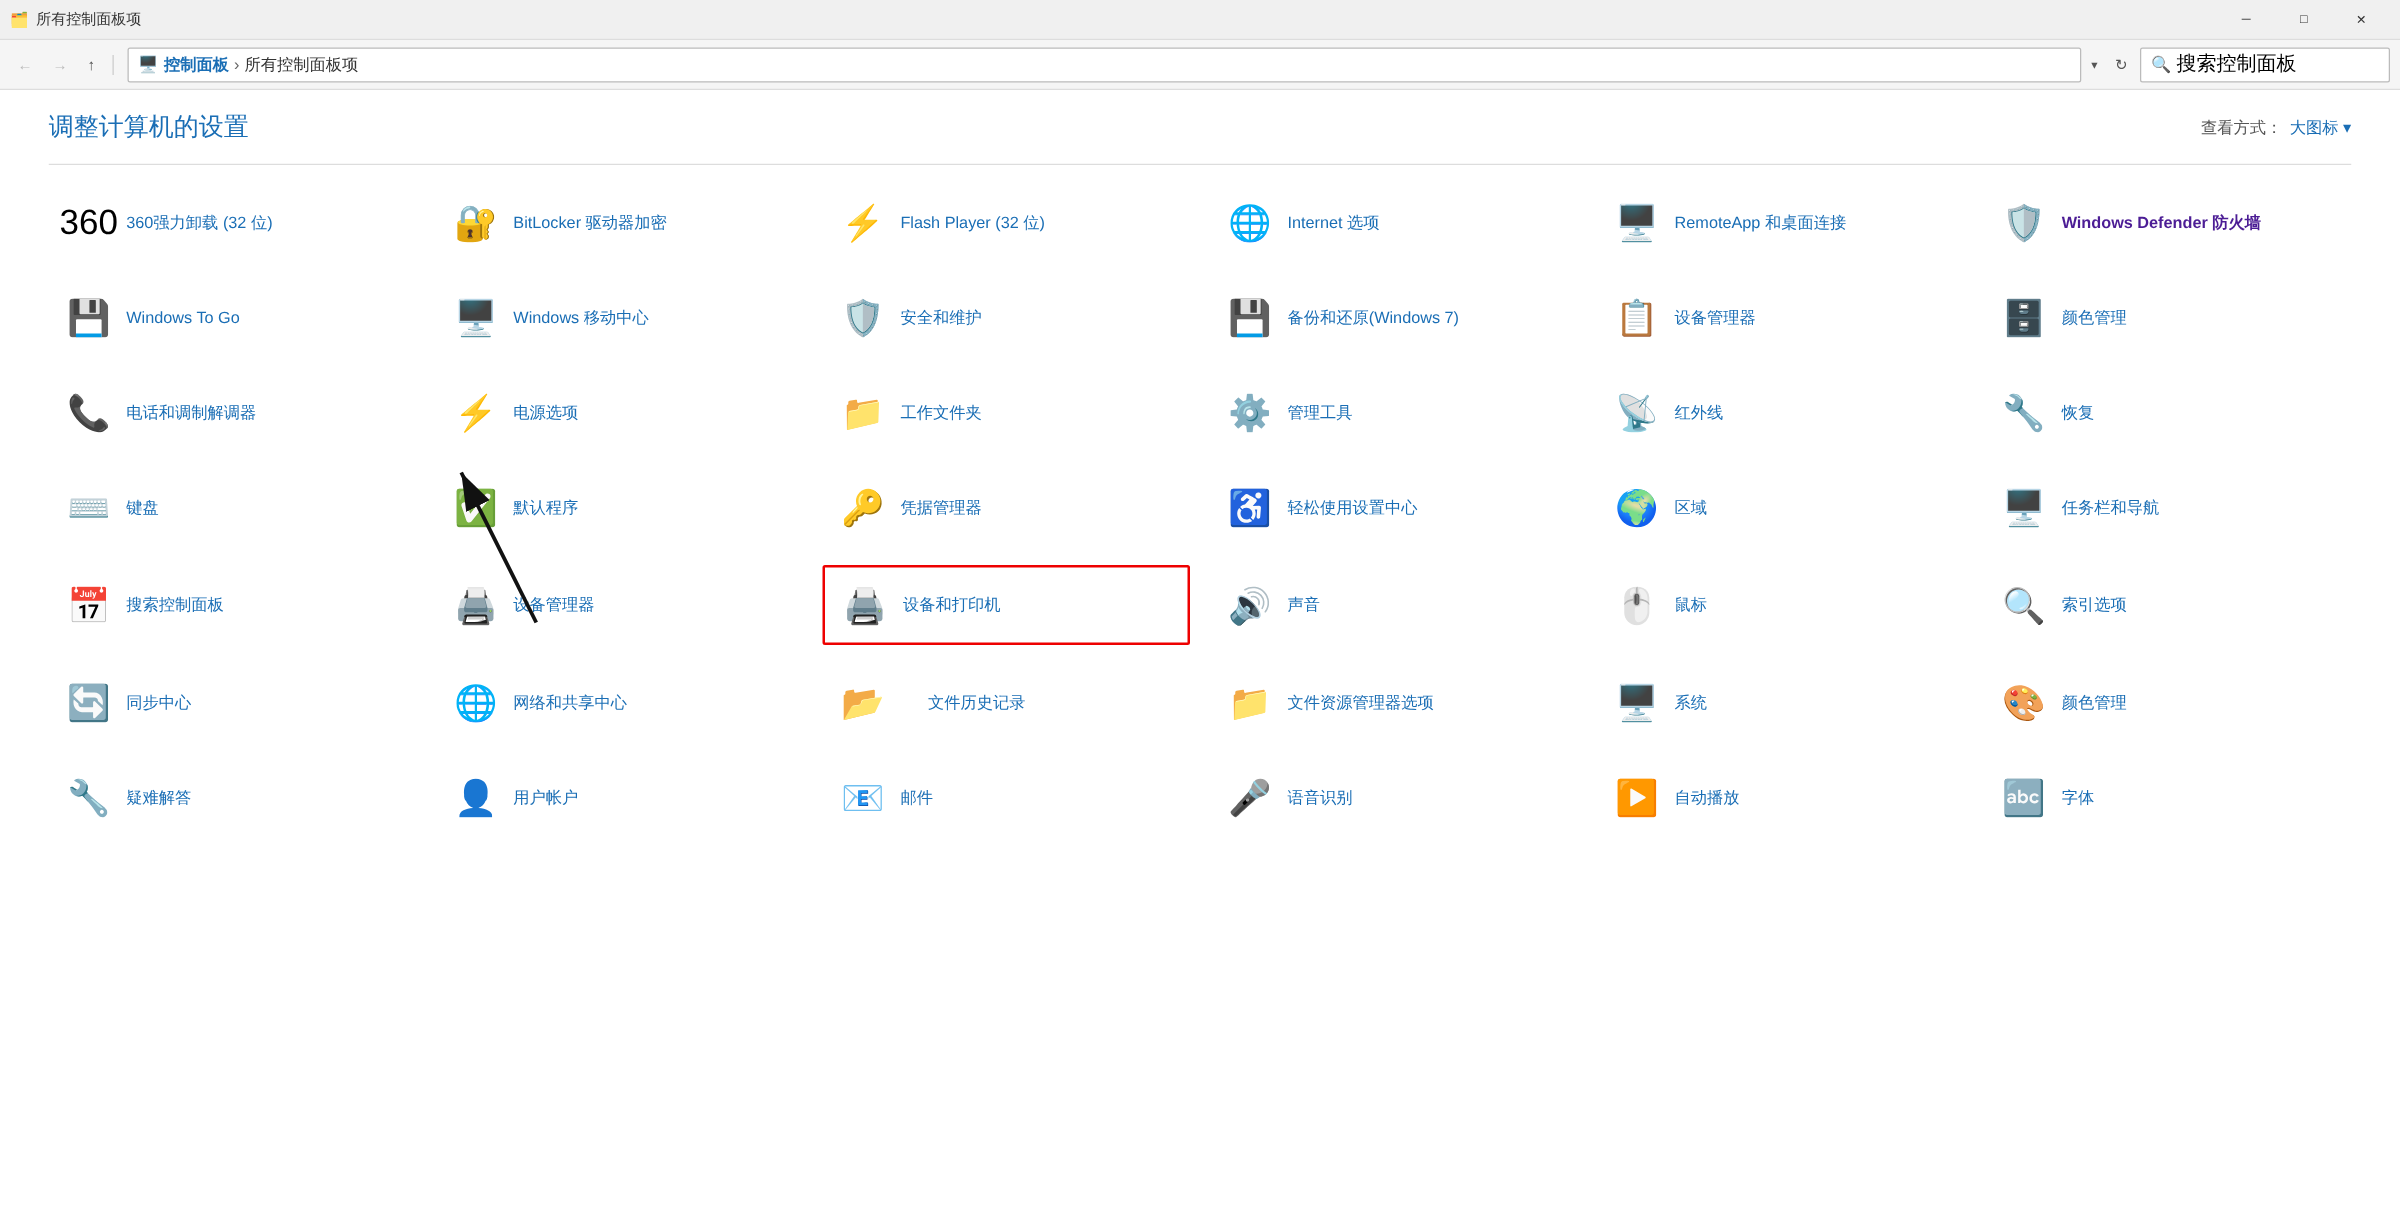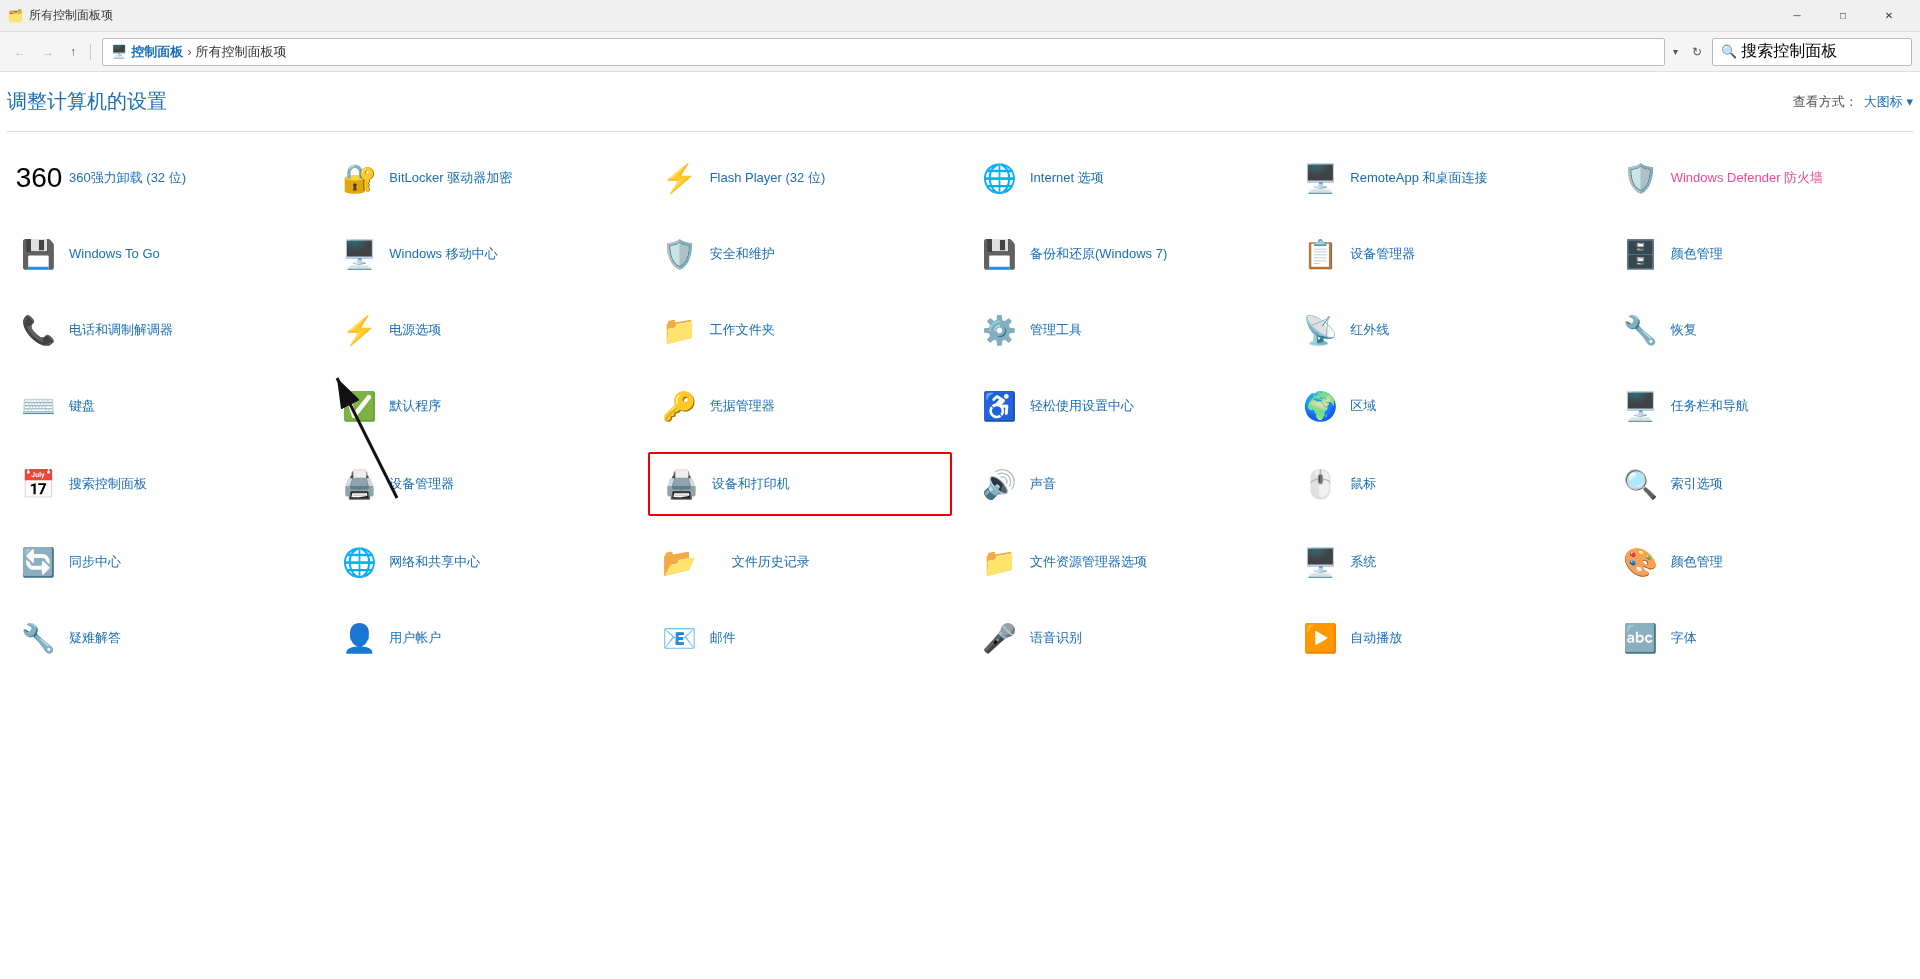--- a/index.html
+++ b/index.html
@@ -61,21 +61,21 @@
     .search-box {
       height: 28px; width: 200px;
       background: white; border: 1px solid #bbb;
       display: flex; align-items: center; padding: 0 8px;
       font-size: 13px; color: #aaa; border-radius: 2px;
       gap: 4px;
     }
 
     
     .content-area {
-      padding: 16px 7px;
+      padding: 16px 39px;
     }
 
     
     .header-row {
       display: flex; align-items: center; justify-content: space-between;
       margin-bottom: 16px;
     }
     .page-title { color: #1a6eb5; font-size: 20px; font-weight: 400; }
     .view-options { display: flex; align-items: center; gap: 6px; font-size: 13px; color: #555; }
     .view-label { color: #555; }
@@ -184,21 +184,21 @@
       <div class="control-item">
         <div class="item-icon" style="font-size: 28px;">🌐</div>
         <div class="item-label" style="color: rgb(26, 110, 181);">Internet 选项</div>
       </div>
       <div class="control-item">
         <div class="item-icon" style="font-size: 28px;">🖥️</div>
         <div class="item-label" style="color: rgb(26, 110, 181);">RemoteApp 和桌面连接</div>
       </div>
       <div class="control-item">
         <div class="item-icon" style="font-size: 28px;">🛡️</div>
-        <div class="item-label" style="color: #ec4899;">Windows Defender 防火墙</div>
+        <div class="item-label" style="color: #4c1d95; font-weight: bold;">Windows Defender 防火墙</div>
       </div>
       <div class="control-item">
         <div class="item-icon" style="font-size: 28px;">💾</div>
         <div class="item-label" style="color: rgb(26, 110, 181);">Windows To Go</div>
       </div>
       <div class="control-item">
         <div class="item-icon" style="font-size: 28px;">🖥️</div>
         <div class="item-label" style="color: rgb(26, 110, 181);">Windows 移动中心</div>
       </div>
       <div class="control-item">

